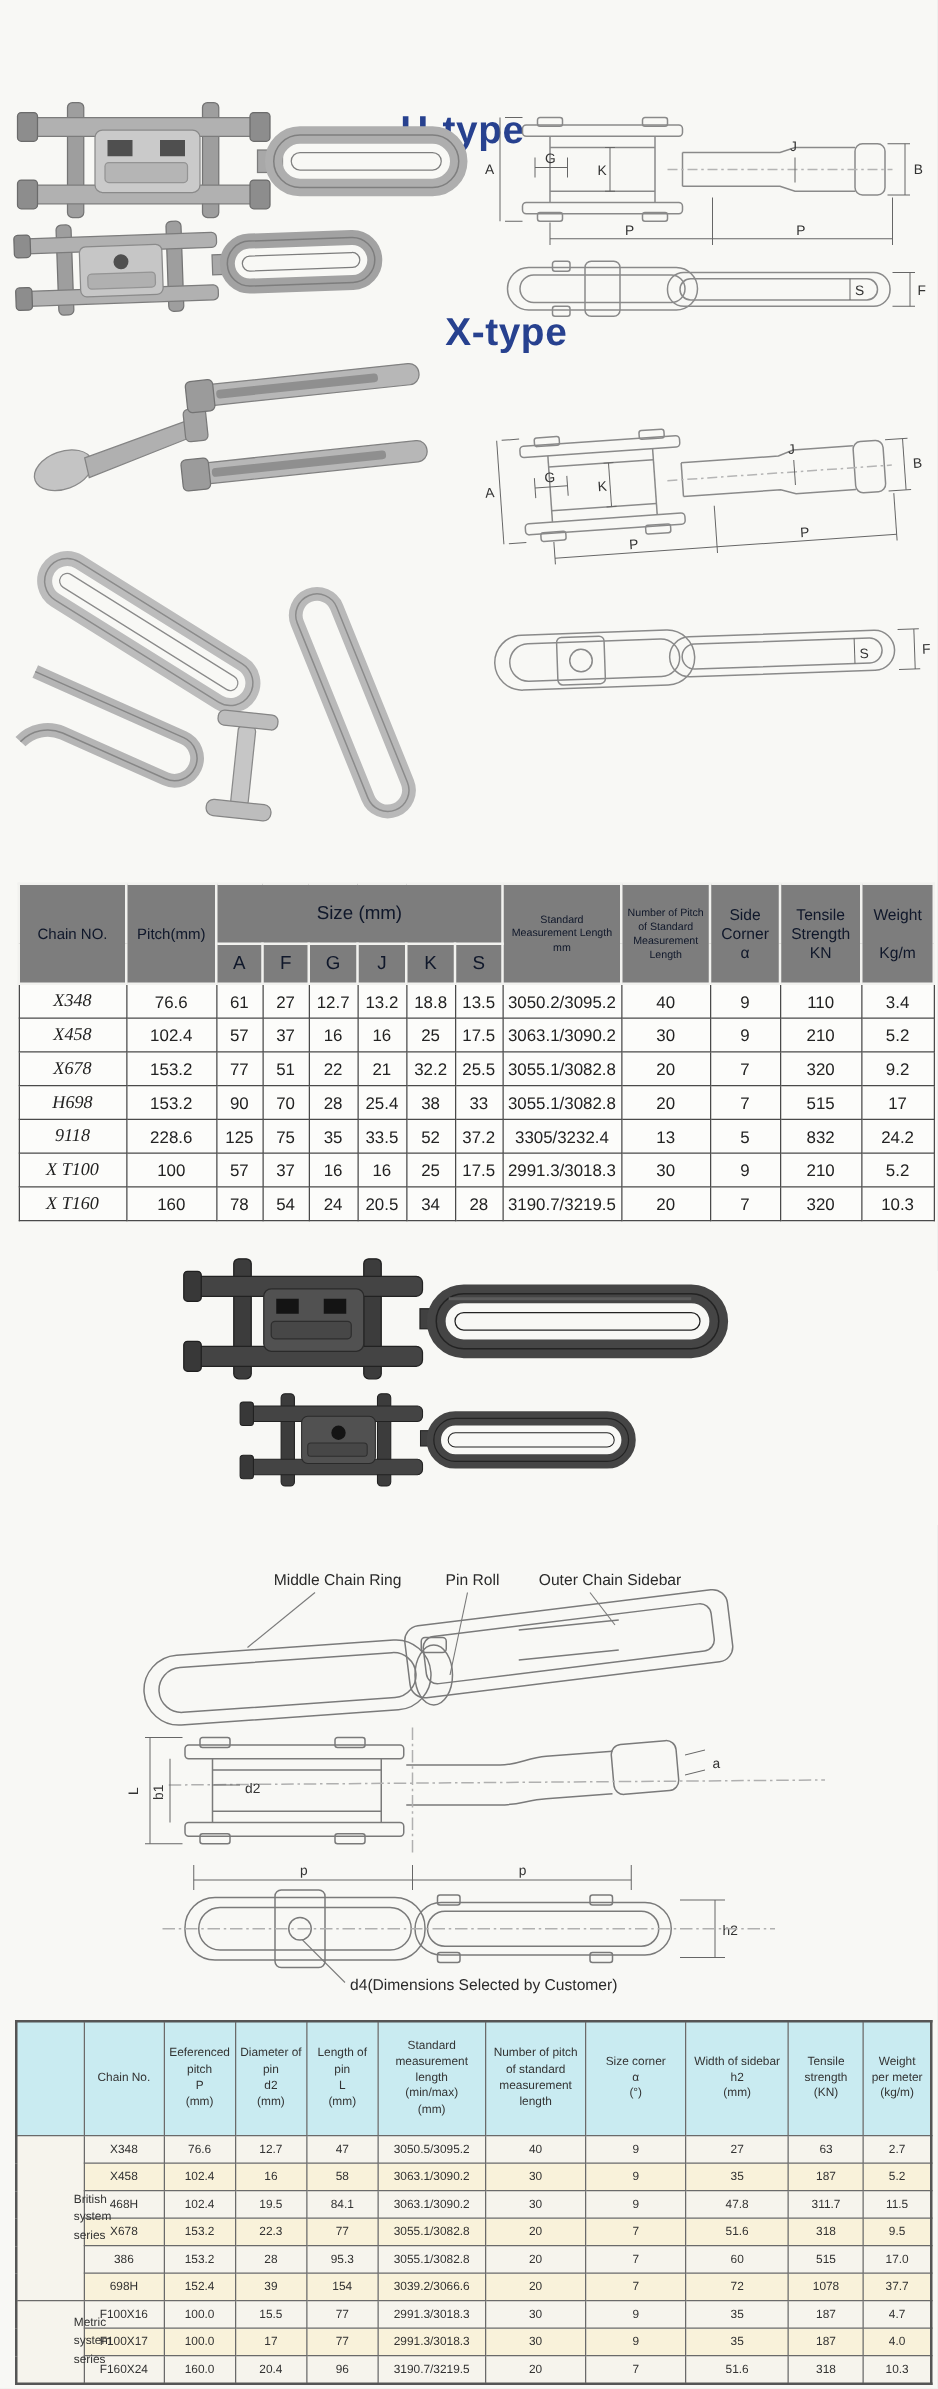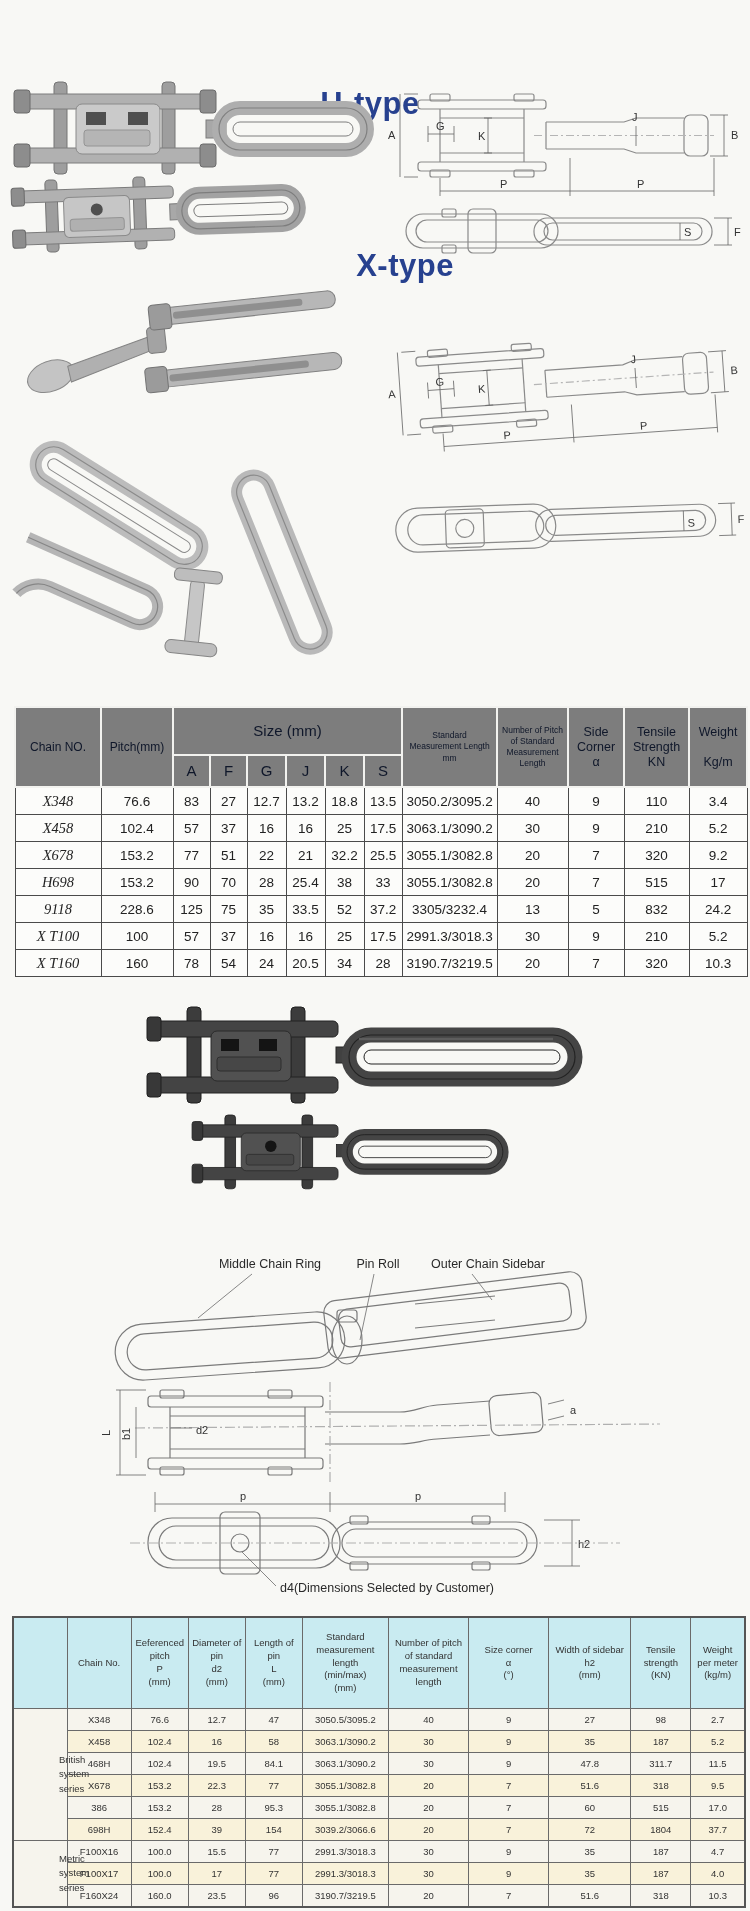--- a/index.html
+++ b/index.html
@@ -305,21 +305,21 @@
         <th>G</th>
         <th>J</th>
         <th>K</th>
         <th>S</th>
       </tr>
     </thead>
     <tbody>
         <tr>
           <td>X348</td>
           <td>76.6</td>
-          <td>83</td>
+          <td>61</td>
           <td>27</td>
           <td>12.7</td>
           <td>13.2</td>
           <td>18.8</td>
           <td>13.5</td>
           <td>3050.2/3095.2</td>
           <td>40</td>
           <td>9</td>
           <td>110</td>
           <td>3.4</td>
@@ -598,21 +598,21 @@
 system
 series</th>
           <td>X348</td>
           <td>76.6</td>
           <td>12.7</td>
           <td>47</td>
           <td>3050.5/3095.2</td>
           <td>40</td>
           <td>9</td>
           <td>27</td>
-          <td>98</td>
+          <td>63</td>
           <td>2.7</td>
         </tr>
         <tr>
           <td>X458</td>
           <td>102.4</td>
           <td>16</td>
           <td>58</td>
           <td>3063.1/3090.2</td>
           <td>30</td>
           <td>9</td>
@@ -658,21 +658,21 @@
         </tr>
         <tr>
           <td>698H</td>
           <td>152.4</td>
           <td>39</td>
           <td>154</td>
           <td>3039.2/3066.6</td>
           <td>20</td>
           <td>7</td>
           <td>72</td>
-          <td>1804</td>
+          <td>1078</td>
           <td>37.7</td>
         </tr>
         <tr>
           <th class="group" rowspan="3">Metric
 system
 series</th>
           <td>F100X16</td>
           <td>100.0</td>
           <td>15.5</td>
           <td>77</td>
@@ -691,21 +691,21 @@
           <td>2991.3/3018.3</td>
           <td>30</td>
           <td>9</td>
           <td>35</td>
           <td>187</td>
           <td>4.0</td>
         </tr>
         <tr>
           <td>F160X24</td>
           <td>160.0</td>
-          <td>23.5</td>
+          <td>20.4</td>
           <td>96</td>
           <td>3190.7/3219.5</td>
           <td>20</td>
           <td>7</td>
           <td>51.6</td>
           <td>318</td>
           <td>10.3</td>
         </tr>
       </tbody>
   </table>

